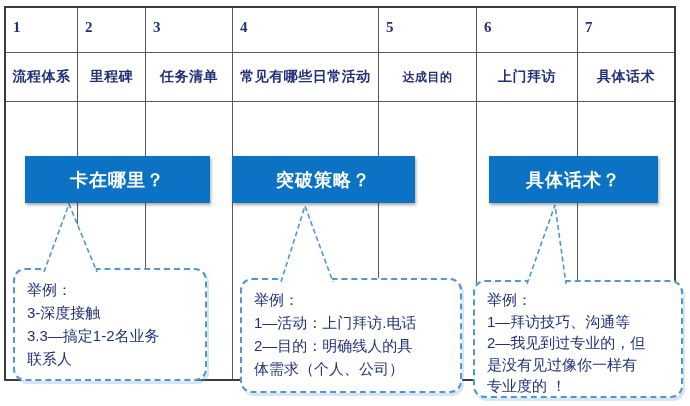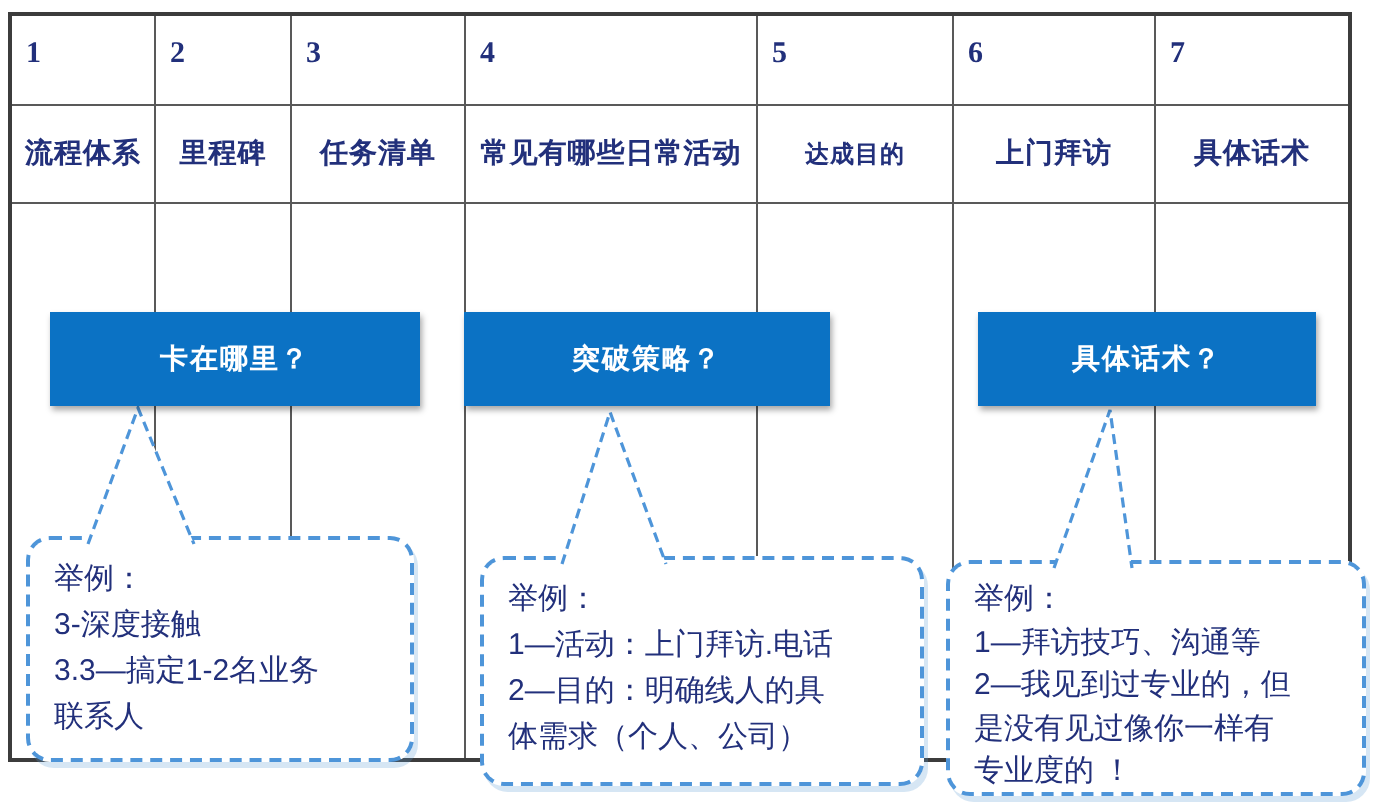--- a/index.html
+++ b/index.html
@@ -34,21 +34,21 @@
     display:flex;align-items:center;justify-content:center;
     font-size:14px;font-weight:bold;letter-spacing:0.5px;
   }
   .cell.label:nth-child(12){font-size:12px;}
   
   .qbox{
     position:absolute;height:47px;
     background:#0b72c4;
     box-shadow:1px 2px 3px rgba(0,0,0,0.35);
     display:flex;align-items:center;justify-content:center;
-    color:#fff;font-size:14px;font-weight:bold;letter-spacing:1px;
+    color:#fff;font-size:18px;font-weight:bold;letter-spacing:1px;
     z-index:4;
   }
   #qbox1{left:25px;top:156px;width:185px;}
   #qbox2{left:232px;top:156px;width:183px;}
   #qbox3{left:489px;top:156px;width:169px;}
   
   .callout{
     position:absolute;background:#fff;
     border:2px dashed #4e95d9;border-radius:12px;
     box-shadow:2px 3px 0 rgba(91,155,213,0.25);

